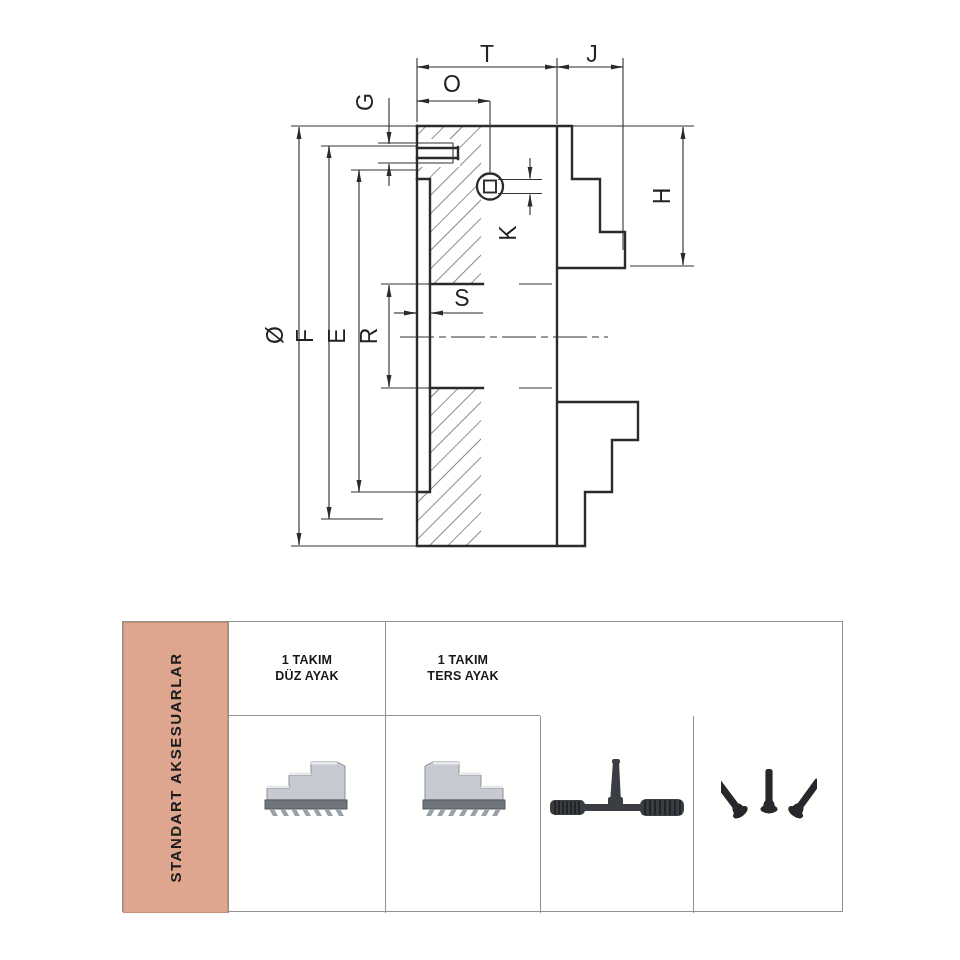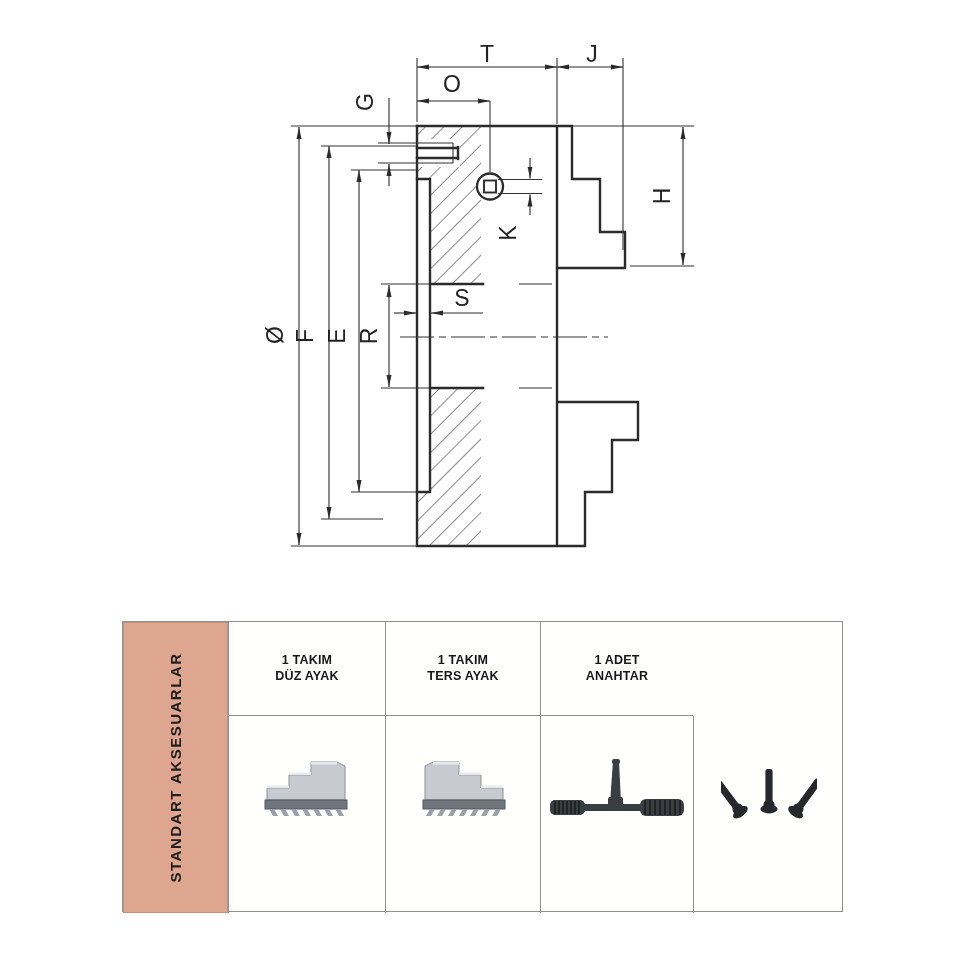--- a/index.html
+++ b/index.html
@@ -139,22 +139,20 @@
 
 <div class="acc-table">
   <div class="acc-sidebar">
     <span>STANDART AKSESUARLAR</span>
   </div>
 
   <div class="acc-head" style="grid-column:2;grid-row:1;">1 TAKIM
 DÜZ AYAK</div>
   <div class="acc-head" style="grid-column:3;grid-row:1;">1 TAKIM
 TERS AYAK</div>
-  <div class="acc-head" style="grid-column:4;grid-row:1;">1 ADET
-ANAHTAR</div>
 
   <div class="acc-cell" style="grid-column:2;grid-row:2;">
     <div class="shift">
       <svg width="96" height="66" viewBox="0 0 96 66">
         <g>
           <path d="M8,42 V30 H30 V17 H52 V4 H78 L86,8 V42 Z" fill="#c7cad0" stroke="#8b9097" stroke-width="1"></path>
           <rect x="8" y="27.5" width="22" height="2.6" fill="#e7e9ec"></rect>
           <rect x="30" y="14.5" width="22" height="2.6" fill="#e7e9ec"></rect>
           <rect x="52" y="4" width="26" height="2.6" fill="#e7e9ec"></rect>
           <rect x="6" y="42" width="82" height="9" fill="#70757d" stroke="#54585e" stroke-width="1"></rect>

